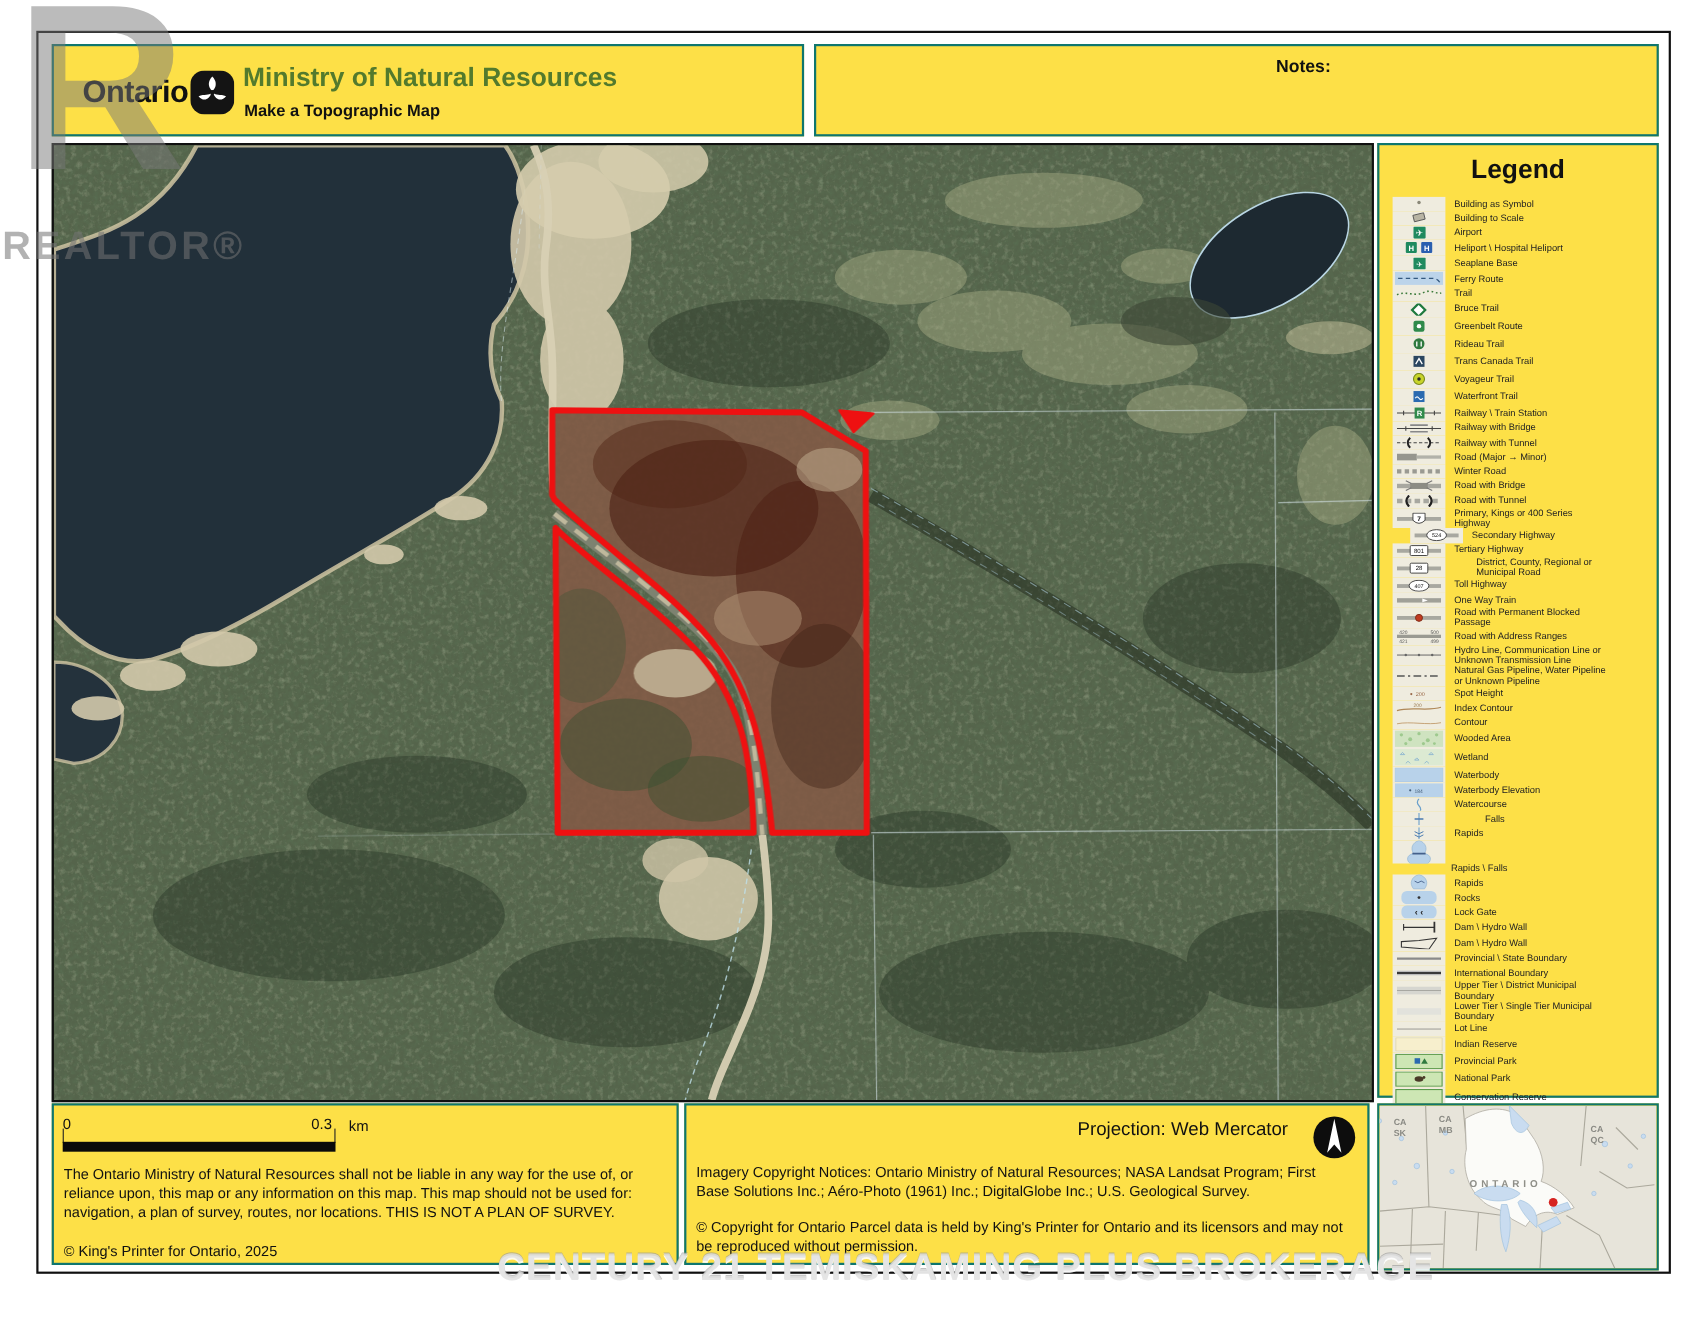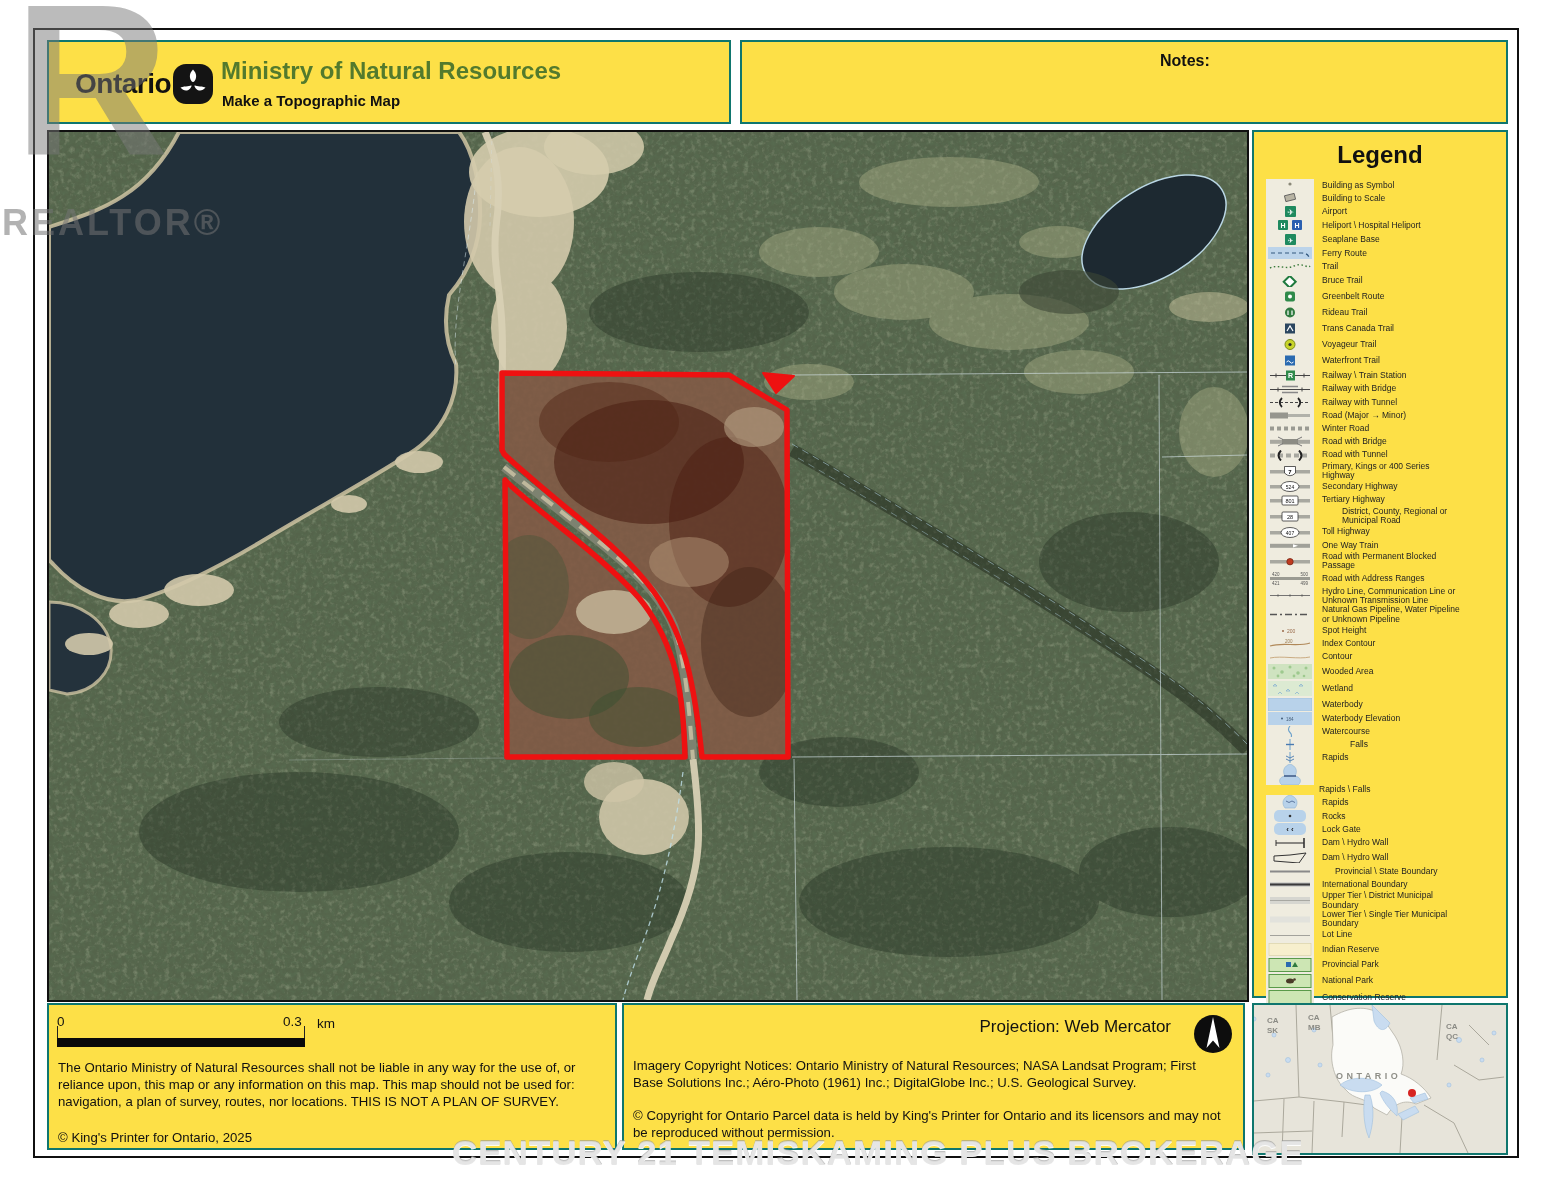--- a/index.html
+++ b/index.html
@@ -381,21 +381,21 @@
       <div class="lrow" style="min-height: 13.2px;">
         <div class="lsym">
           <svg width="44" height="11" viewBox="0 0 44 11">
             <rect x="2" y="4" width="40" height="3.5" fill="#a8a8a0"></rect>
             <path d="M16.5,0.5 h11 v6.5 q-5.5,5.5 -11,0 Z" fill="#fff" stroke="#333" stroke-width=".8"></path>
             <text x="22" y="7.5" font-size="6" fill="#111" text-anchor="middle" font-weight="bold">7</text>
           </svg>
         </div>
         <div class="llab">Primary, Kings or 400 Series Highway</div>
       </div>
-      <div class="lrow" style="min-height: 13.2px;">
+      <div class="lrow" style="min-height: 13.2px; margin-left: 16px;">
         <div class="lsym">
           <svg width="44" height="11" viewBox="0 0 44 11">
             <rect x="2" y="4" width="40" height="3.5" fill="#a8a8a0"></rect>
             <ellipse cx="22" cy="5.5" rx="9" ry="5" fill="#fff" stroke="#333" stroke-width=".8"></ellipse>
             <text x="22" y="7.5" font-size="5" fill="#111" text-anchor="middle">524</text>
           </svg>
         </div>
         <div class="llab">Secondary Highway</div>
       </div>
       <div class="lrow" style="min-height: 13.2px;">
@@ -627,21 +627,21 @@
         <div class="llab">Dam \ Hydro Wall</div>
       </div>
       <div class="lrow" style="min-height: 15px;">
         <div class="lsym">
           <svg width="44" height="11" viewBox="0 0 44 11">
             <path d="M6,4 L22,3 L38,1 L31,11 L6,9 Z" fill="none" stroke="#333" stroke-width="1"></path>
           </svg>
         </div>
         <div class="llab">Dam \ Hydro Wall</div>
       </div>
-      <div class="lrow" style="min-height: 13.2px; gap: 13px;">
+      <div class="lrow" style="min-height: 13.2px;">
         <div class="lsym">
           <svg width="44" height="11" viewBox="0 0 44 11">
             <line x1="2" y1="5.5" x2="42" y2="5.5" stroke="#8a8a8a" stroke-width="2.2"></line>
           </svg>
         </div>
         <div class="llab">Provincial \ State Boundary</div>
       </div>
       <div class="lrow" style="min-height: 13.2px;">
         <div class="lsym">
           <svg width="44" height="11" viewBox="0 0 44 11">

